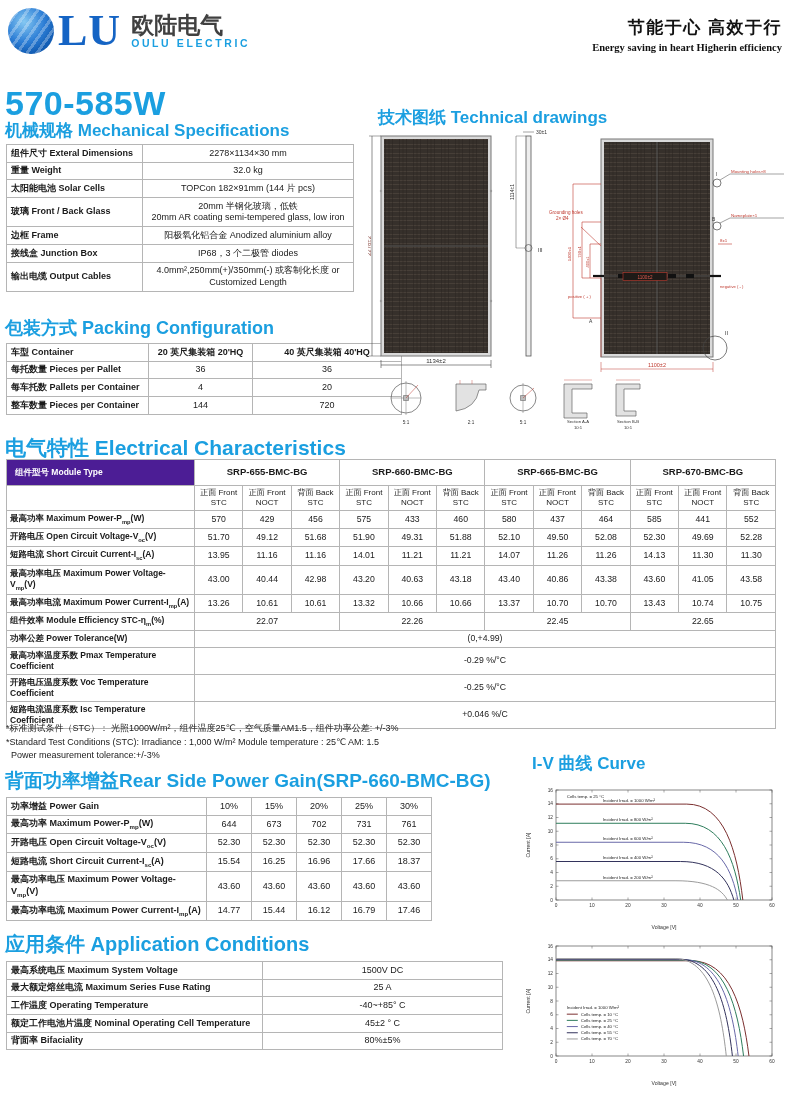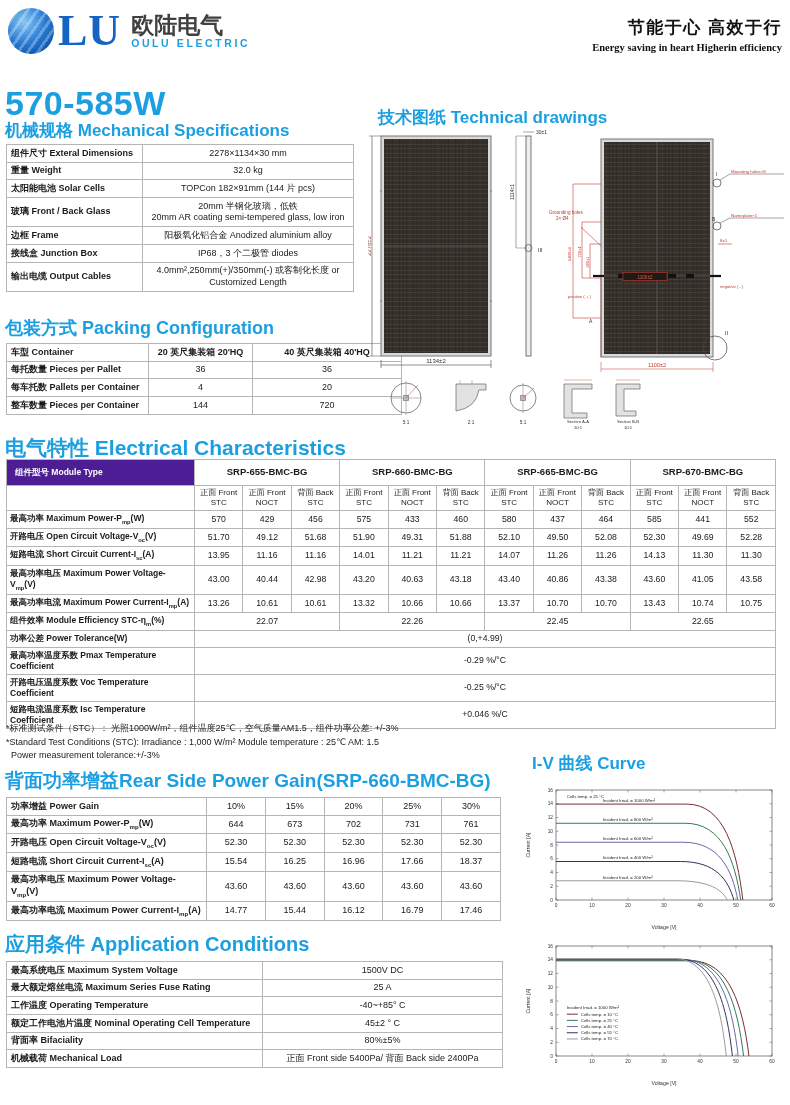--- a/index.html
+++ b/index.html
@@ -262,21 +262,21 @@
       </tbody>
     </table>
 </div>
 <div class="abs notes" style="left:6px;top:722px;width:530px;">
   <div>*标准测试条件（STC）： 光照1000W/m²，组件温度25℃，空气质量AM1.5，组件功率公差: +/-3%</div>
   <div>*Standard Test Conditions (STC): Irradiance : 1,000 W/m²   Module temperature : 25℃   AM: 1.5</div>
   <div style="white-space:pre;">  Power measurement tolerance:+/-3%</div>
 </div>
 
 <div class="abs h" style="left:5px;top:768px;font-size:19px;">背面功率增益Rear Side Power Gain(SRP-660-BMC-BG)</div>
-<div class="abs" style="left:6px;top:797px;width:495px;border-radius:26px;">
+<div class="abs" style="left:6px;top:797px;width:426px;border-radius:26px;">
   <table class="spec">
       <colgroup>
         <col style="width:200px">
         <col span="5">
       </colgroup>
     <tbody>
         <tr>
           <td class="lbl">功率增益 Power Gain</td>
           <td class="val">10%</td>
           <td class="val">15%</td>
@@ -348,24 +348,20 @@
           <td class="lbl">工作温度 Operating Temperature</td>
           <td class="val">-40~+85° C</td>
         </tr>
         <tr>
           <td class="lbl">额定工作电池片温度 Nominal Operating Cell Temperature</td>
           <td class="val">45±2 ° C</td>
         </tr>
         <tr>
           <td class="lbl">背面率 Bifaciality</td>
           <td class="val">80%±5%</td>
-        </tr>
-        <tr>
-          <td class="lbl">机械载荷 Mechanical Load</td>
-          <td class="val">正面 Front side 5400Pa/ 背面 Back side 2400Pa</td>
         </tr>
       </tbody>
     </table>
 </div>
 
 <div class="abs" style="left:368px;top:126px;">
 <svg width="420" height="312" viewBox="0 0 420 312">
   <defs>
     <pattern id="cells" width="14" height="9" patternUnits="userSpaceOnUse">
       <rect width="14" height="9" fill="#36302b"></rect>

